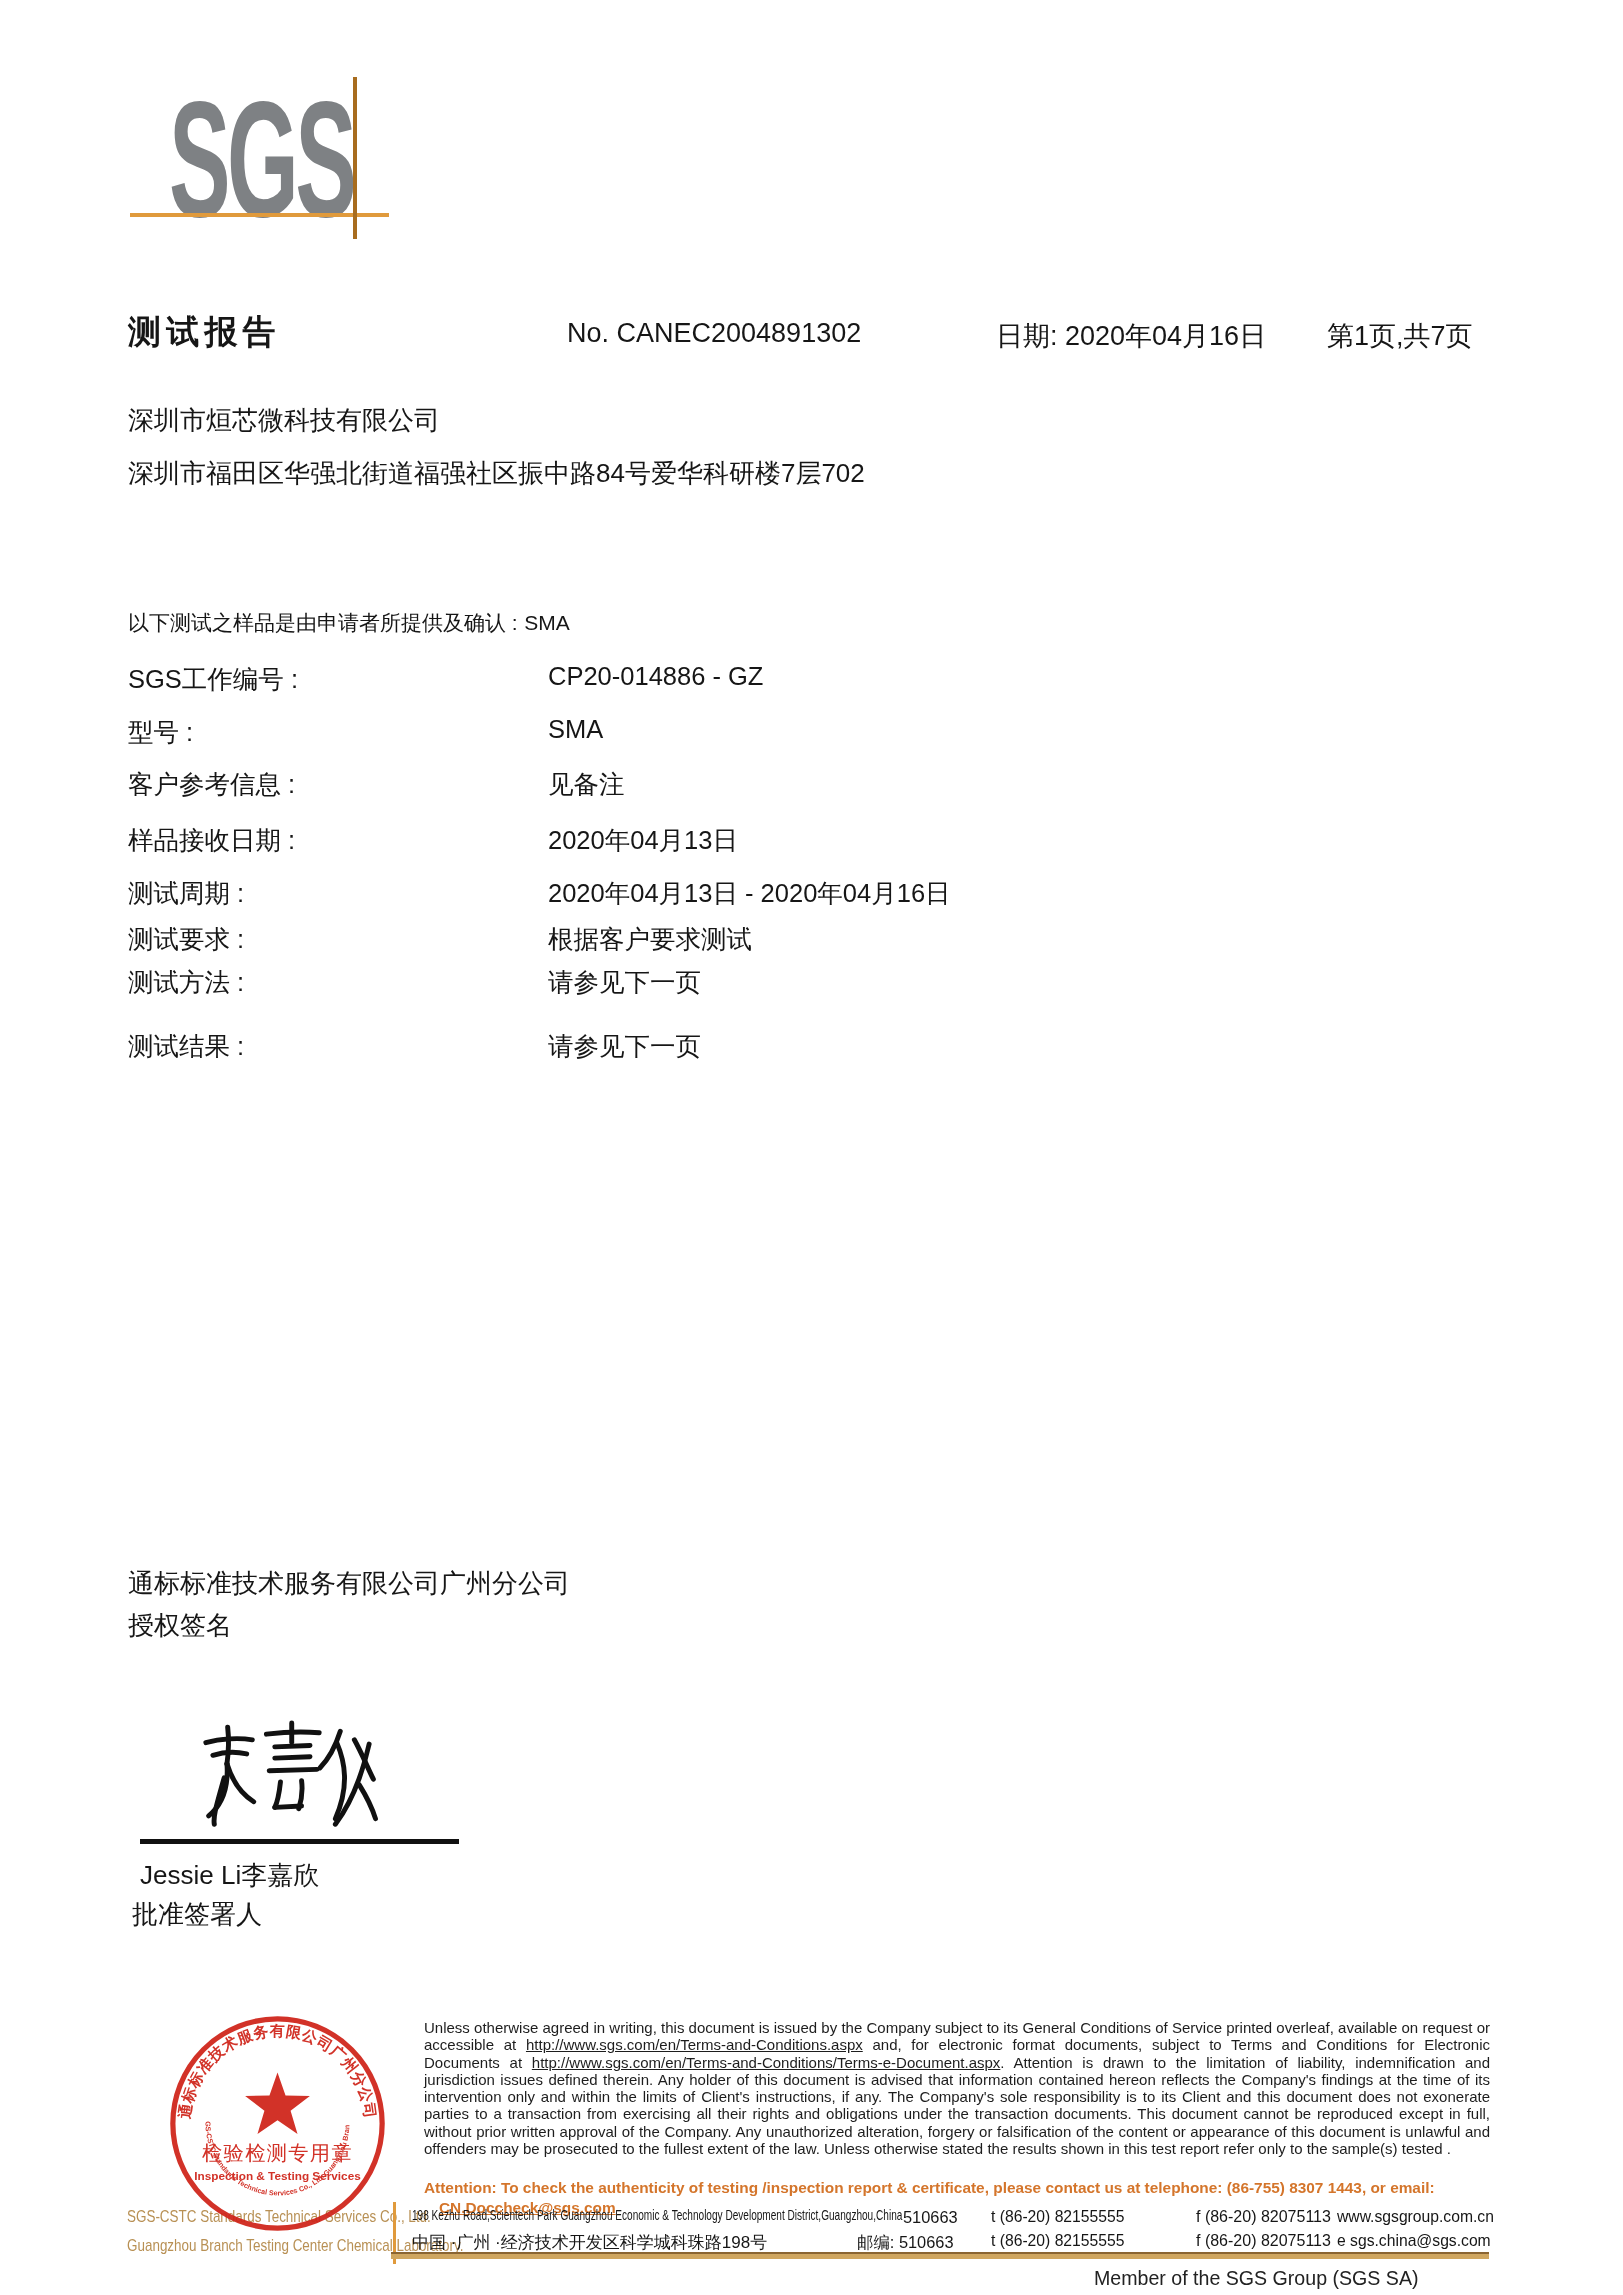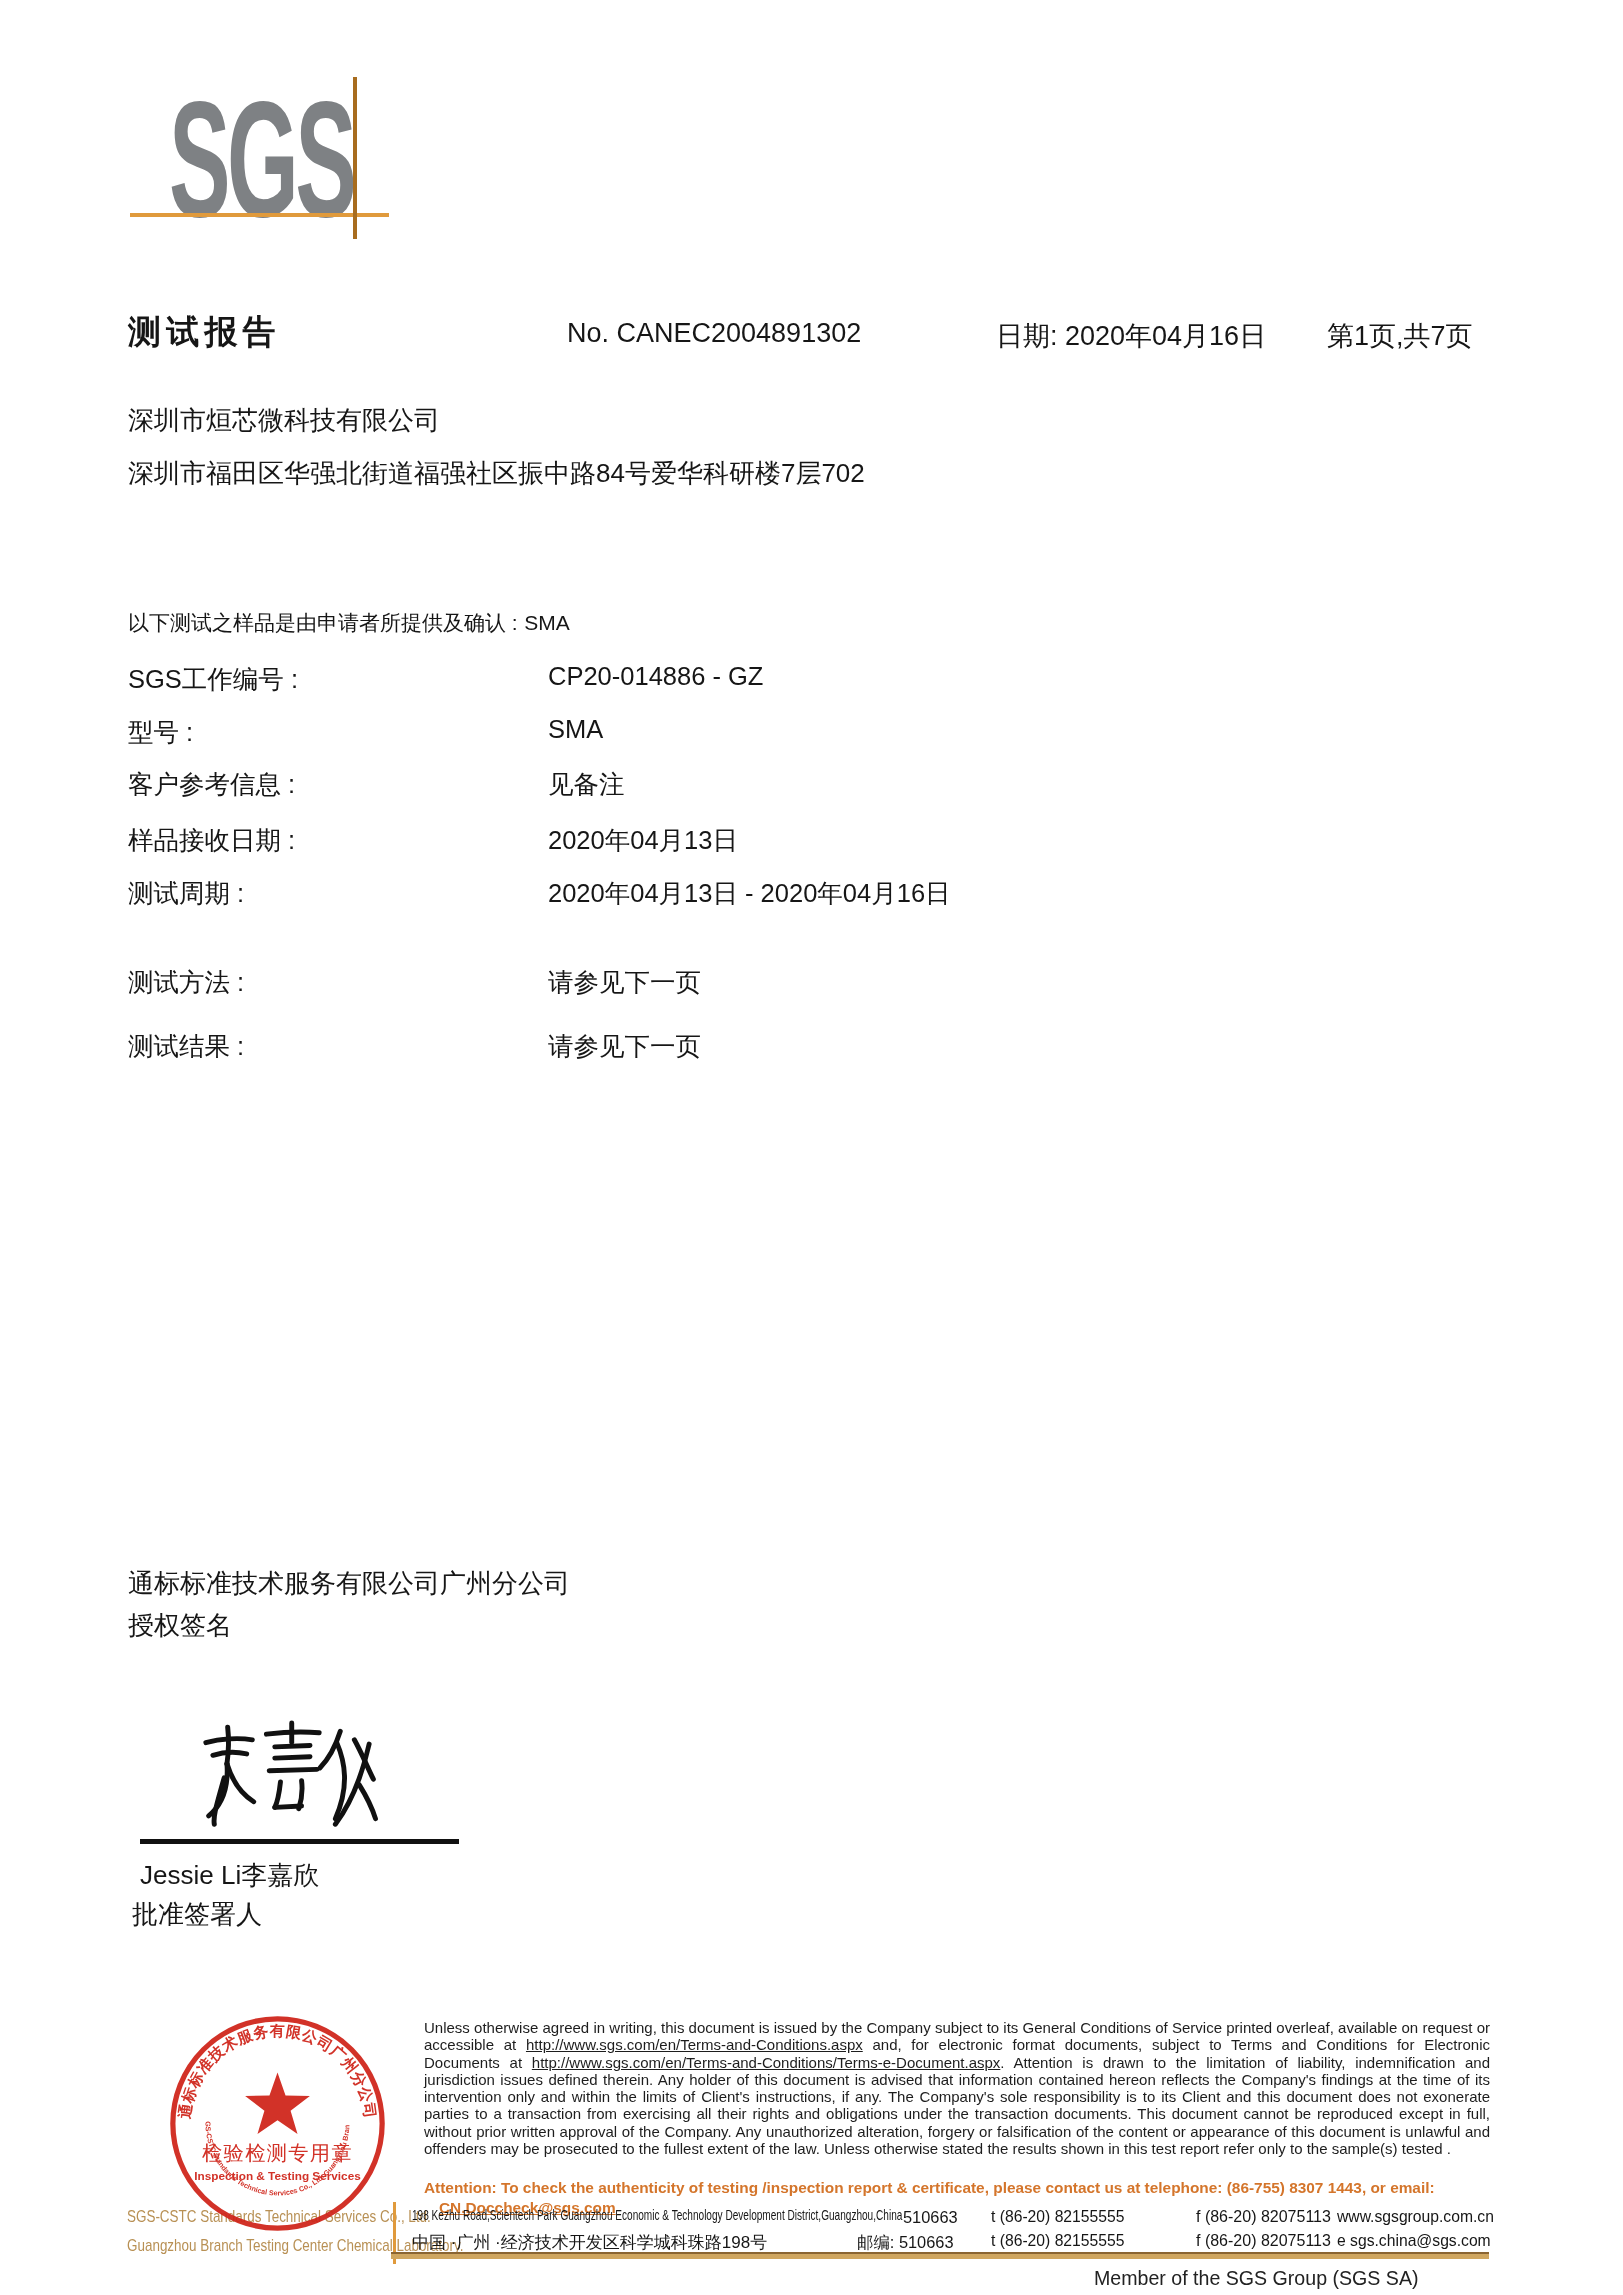--- a/index.html
+++ b/index.html
@@ -118,20 +118,24 @@
     <span class="lbl">客户参考信息 :</span>
     <span class="val">见备注</span>
   </div>
   <div class="frow" style="top:823px">
     <span class="lbl">样品接收日期 :</span>
     <span class="val">2020年04月13日</span>
   </div>
   <div class="frow" style="top:876px">
     <span class="lbl">测试周期 :</span>
     <span class="val">2020年04月13日 - 2020年04月16日</span>
+  </div>
+  <div class="frow" style="top:922px">
+    <span class="lbl">测试要求 :</span>
+    <span class="val">根据客户要求测试</span>
   </div>
   <div class="frow" style="top:965px">
     <span class="lbl">测试方法 :</span>
     <span class="val">请参见下一页</span>
   </div>
   <div class="frow" style="top:1029px">
     <span class="lbl">测试结果 :</span>
     <span class="val">请参见下一页</span>
   </div>
 

